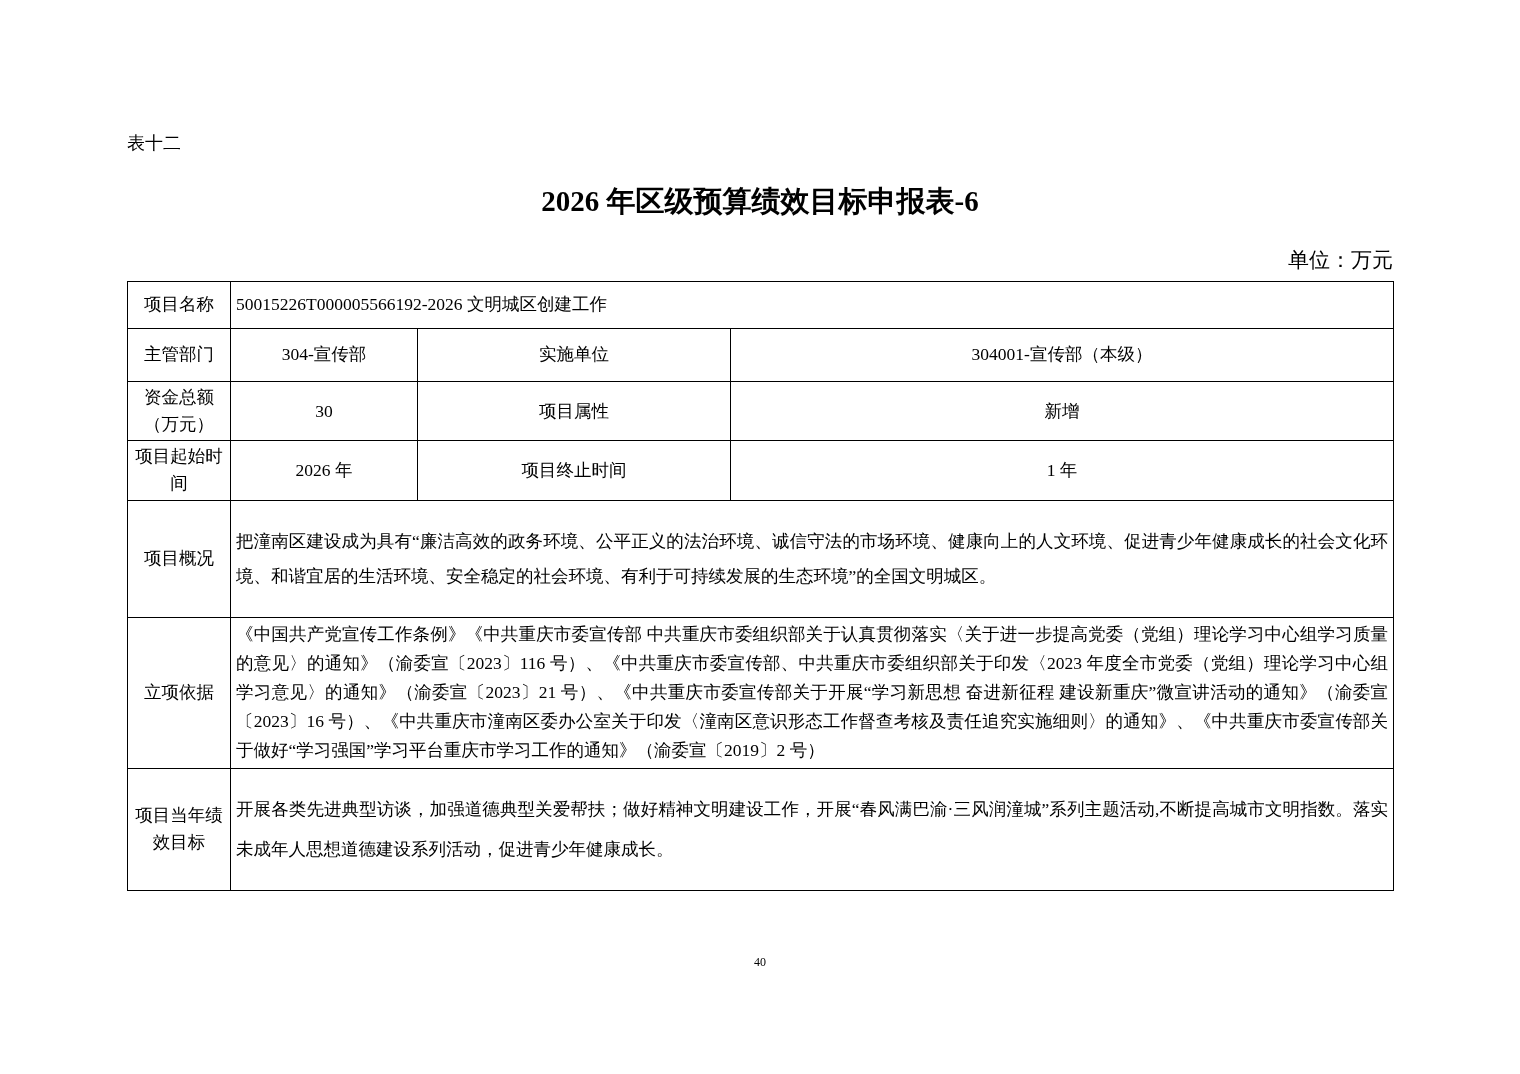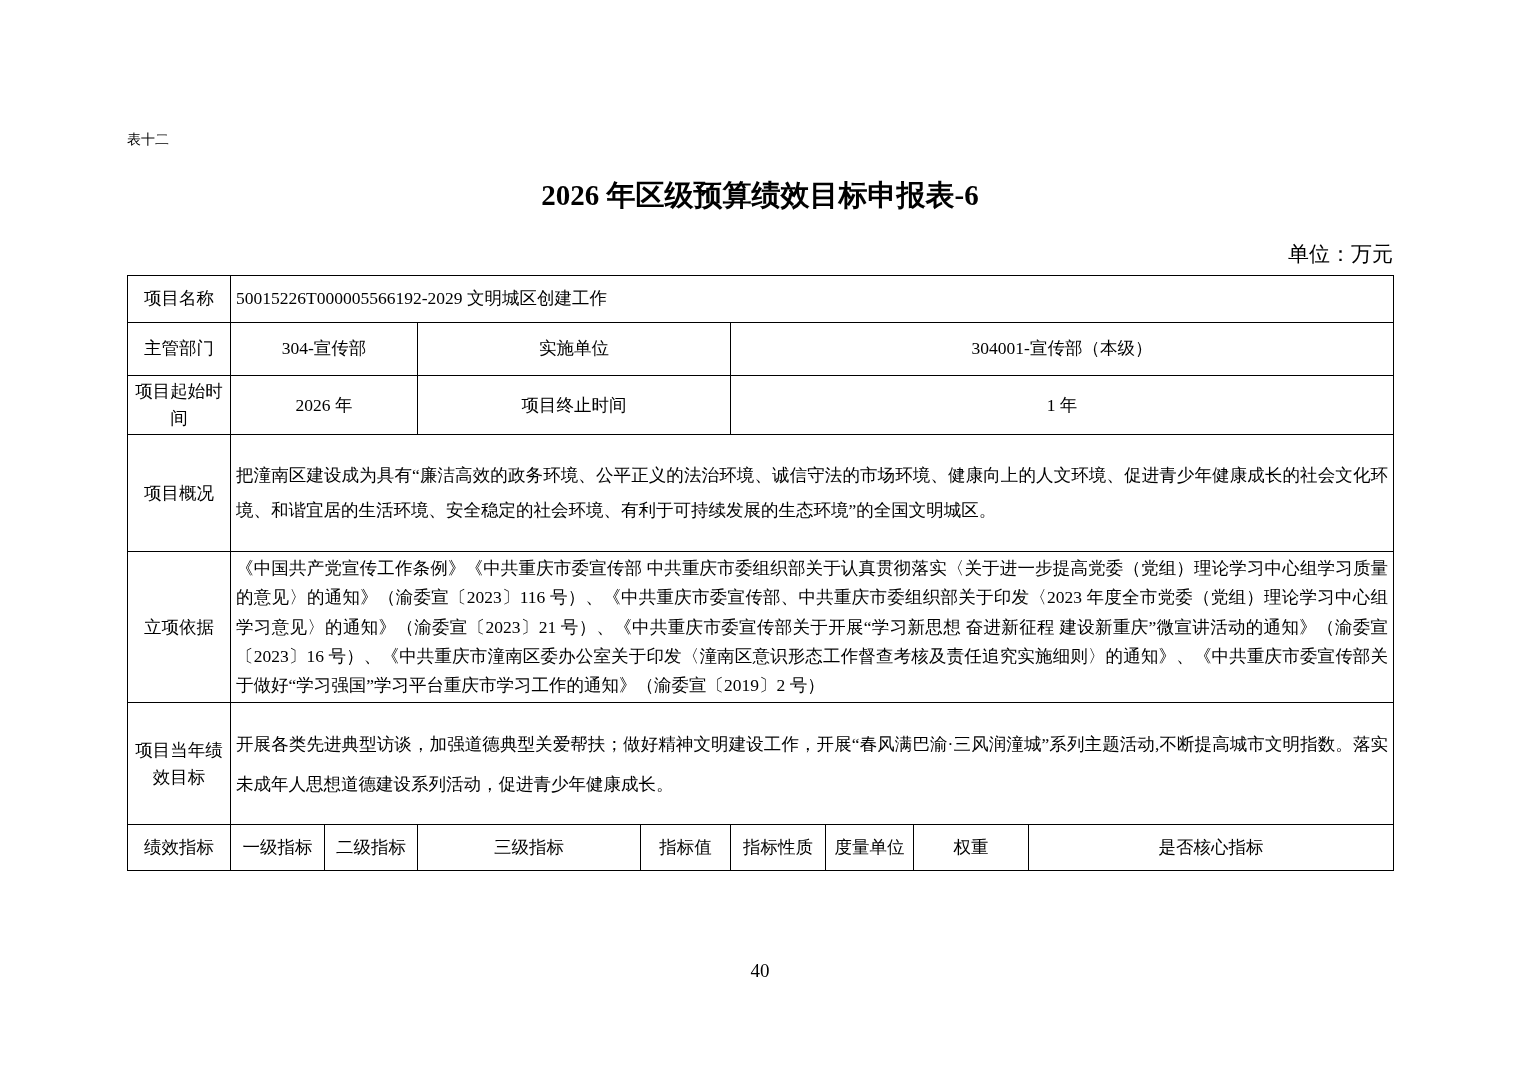--- a/index.html
+++ b/index.html
@@ -13,21 +13,21 @@
     overflow: hidden;
   }
   .sheet {
     width: 100%;
     height: 100%;
     padding: 0 127px;
     position: relative;
   }
   .table-number {
     padding-top: 131px;
-    font-size: 14px;
+    font-size: 18px;
     text-align: left;
   }
   .doc-title {
     margin-top: 27px;
     text-align: center;
     font-size: 29px;
     font-weight: bold;
     font-family: "Liberation Serif", "DejaVu Serif", serif;
   }
   .unit-note {
@@ -65,25 +65,25 @@
   tr.r5 { height: 117px; }
   tr.r5 td.val-long { line-height: 2.0; }
   tr.r6 { height: 145px; }
   tr.r6 td.val-long { line-height: 1.67; }
   tr.r7 { height: 122px; }
   tr.r7 td.val-long { line-height: 2.3; }
   tr.r8 { height: 46px; }
   tr.r8 td { text-align: center; }
   .page-number {
     position: absolute;
-    bottom: 92px;
+    bottom: 104px;
     left: 0;
     width: 100%;
     text-align: center;
-    font-size: 19px;
+    font-size: 12px;
   }
 </style>
 </head>
 <body>
 
 <div class="sheet">
 
   <div class="table-number">表十二</div>
 
   <div class="doc-title">2026 年区级预算绩效目标申报表-6</div>
@@ -98,55 +98,50 @@
       <col style="width:223px">
       <col style="width:90px">
       <col style="width:95px">
       <col style="width:88px">
       <col style="width:115px">
       <col style="width:365px">
     </colgroup>
     <tbody>
       <tr class="r1">
         <td class="lbl">项目名称</td>
-        <td class="val-left" colspan="8">50015226T000005566192-2029 文明城区创建工作</td>
+        <td class="val-left" colspan="8">50015226T000005566192-2026 文明城区创建工作</td>
       </tr>
       <tr class="r2">
         <td class="lbl">主管部门</td>
         <td class="val-center" colspan="2">304-宣传部</td>
         <td class="lbl" colspan="2">实施单位</td>
         <td class="val-center" colspan="4">304001-宣传部（本级）</td>
+      </tr>
+      <tr class="r3">
+        <td class="lbl">资金总额（万元）</td>
+        <td class="val-center" colspan="2">30</td>
+        <td class="lbl" colspan="2">项目属性</td>
+        <td class="val-center" colspan="4">新增</td>
       </tr>
       <tr class="r4">
         <td class="lbl">项目起始时间</td>
         <td class="val-center" colspan="2">2026 年</td>
         <td class="lbl" colspan="2">项目终止时间</td>
         <td class="val-center" colspan="4">1 年</td>
       </tr>
       <tr class="r5">
         <td class="lbl">项目概况</td>
         <td class="val-long" colspan="8">把潼南区建设成为具有“廉洁高效的政务环境、公平正义的法治环境、诚信守法的市场环境、健康向上的人文环境、促进青少年健康成长的社会文化环境、和谐宜居的生活环境、安全稳定的社会环境、有利于可持续发展的生态环境”的全国文明城区。</td>
       </tr>
       <tr class="r6">
         <td class="lbl">立项依据</td>
         <td class="val-long" colspan="8">《中国共产党宣传工作条例》《中共重庆市委宣传部 中共重庆市委组织部关于认真贯彻落实〈关于进一步提高党委（党组）理论学习中心组学习质量的意见〉的通知》（渝委宣〔2023〕116 号）、《中共重庆市委宣传部、中共重庆市委组织部关于印发〈2023 年度全市党委（党组）理论学习中心组学习意见〉的通知》（渝委宣〔2023〕21 号）、《中共重庆市委宣传部关于开展“学习新思想 奋进新征程 建设新重庆”微宣讲活动的通知》（渝委宣〔2023〕16 号）、《中共重庆市潼南区委办公室关于印发〈潼南区意识形态工作督查考核及责任追究实施细则〉的通知》、《中共重庆市委宣传部关于做好“学习强国”学习平台重庆市学习工作的通知》（渝委宣〔2019〕2 号）</td>
       </tr>
       <tr class="r7">
         <td class="lbl">项目当年绩效目标</td>
         <td class="val-long" colspan="8">开展各类先进典型访谈，加强道德典型关爱帮扶；做好精神文明建设工作，开展“春风满巴渝·三风润潼城”系列主题活动,不断提高城市文明指数。落实未成年人思想道德建设系列活动，促进青少年健康成长。</td>
       </tr>
-      <tr class="r8">
-        <td>绩效指标</td>
-        <td>一级指标</td>
-        <td>二级指标</td>
-        <td>三级指标</td>
-        <td>指标值</td>
-        <td>指标性质</td>
-        <td>度量单位</td>
-        <td>权重</td>
-        <td>是否核心指标</td>
-      </tr>
     </tbody>
   </table>
 
   <div class="page-number">40</div>
 
 </div>
 
 </body></html>

